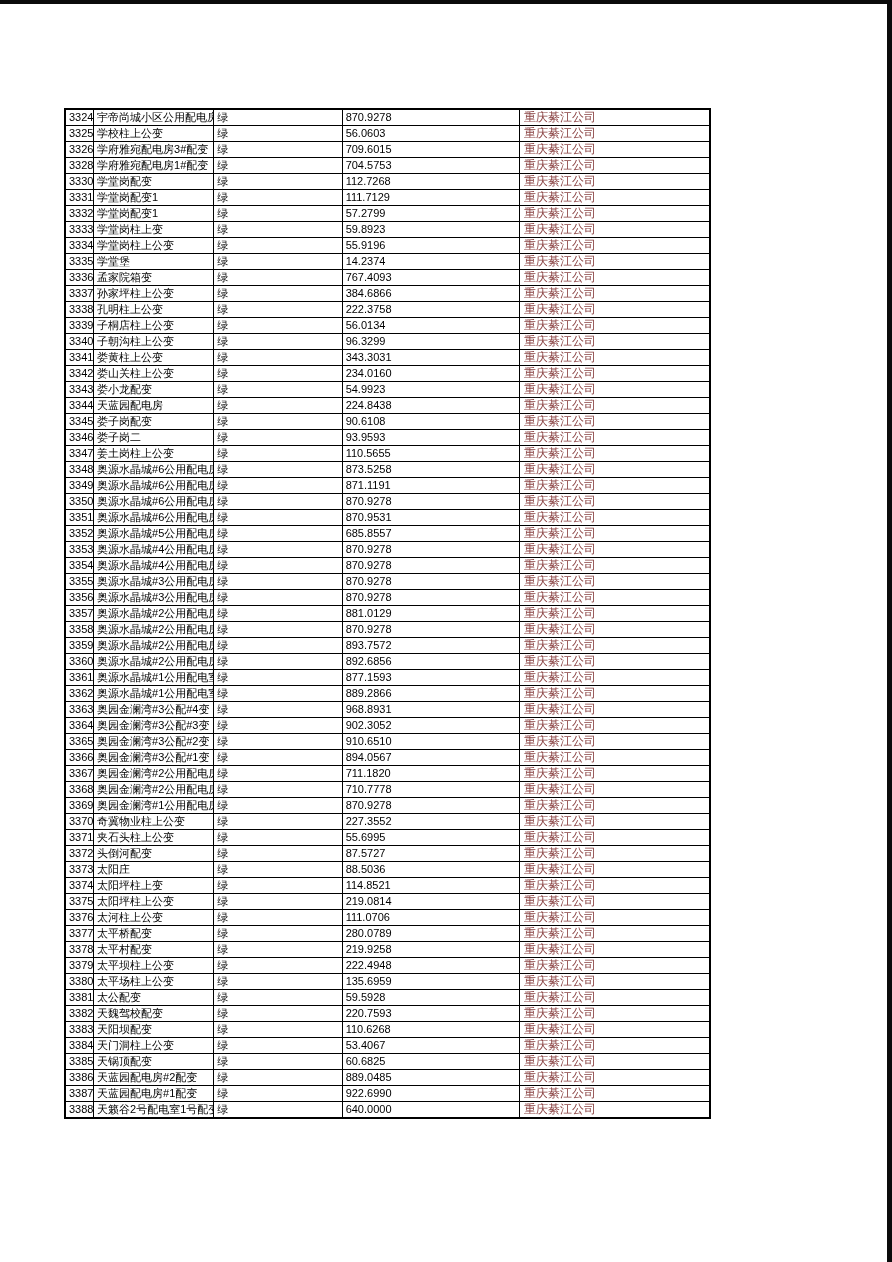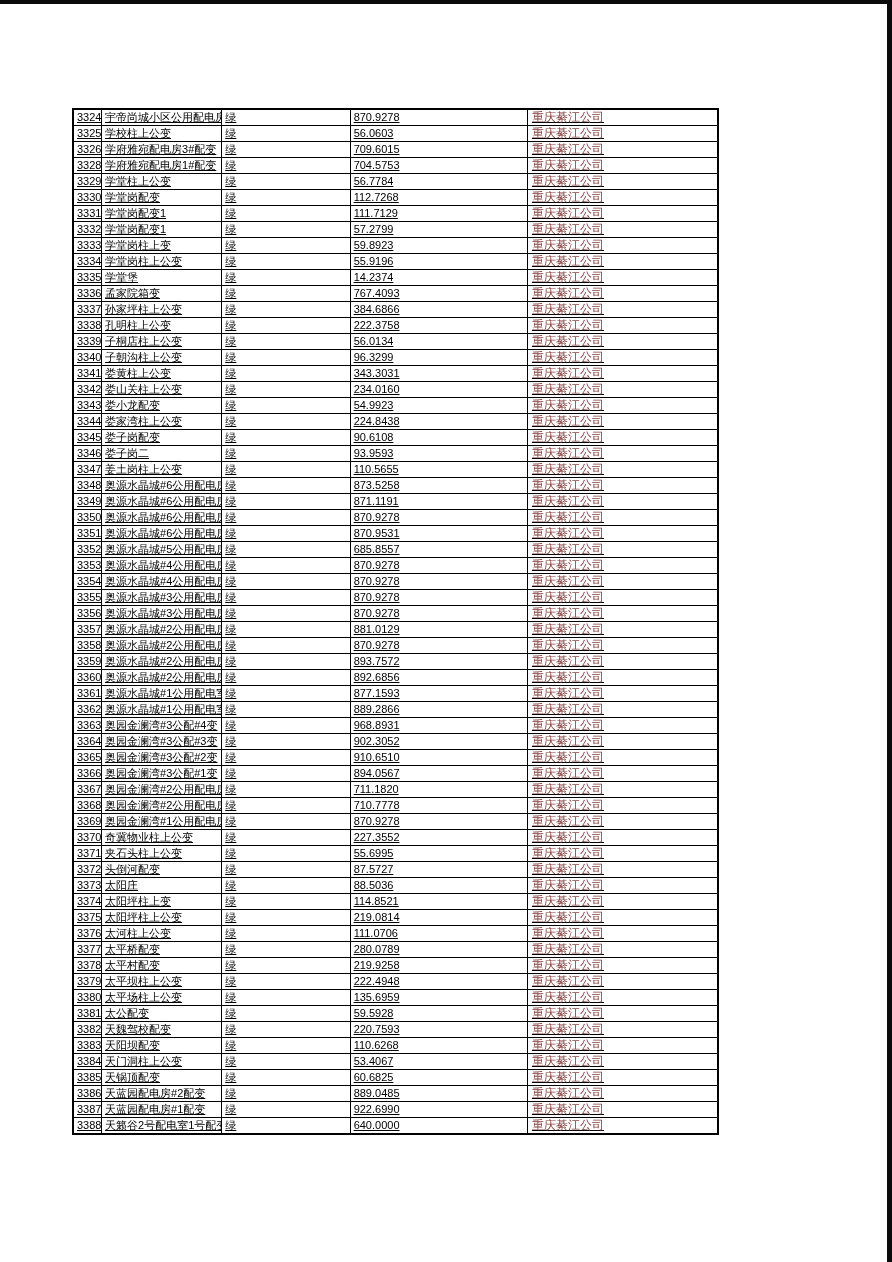--- a/index.html
+++ b/index.html
@@ -8,24 +8,23 @@
     font-family:"Liberation Sans","DejaVu Sans",sans-serif;
     overflow:hidden;
   }
   .top-bar{
     position:absolute;left:0;top:0;width:892px;height:4px;background:#0a0a0a;
   }
   .right-edge{
     position:absolute;right:0;top:0;width:5px;height:1262px;background:#0a0a0a;
   }
   .sheet-table{
-    position:absolute;left:72px;top:108px;width:647px;
+    position:absolute;left:64px;top:108px;width:647px;
     border-collapse:collapse;table-layout:fixed;
     border:2px solid #000;
-    text-decoration:underline;
   }
   .sheet-table td{
     border:1px solid #000;
     height:15px;
     padding:0 0 0 3px;
     font-size:11px;
     line-height:15px;
     color:#000;
     white-space:nowrap;
     overflow:hidden;
@@ -81,27 +80,20 @@
         <td class="cell-company">重庆綦江公司</td>
       </tr>
       <tr>
         <td class="cell-row-id">3328</td>
         <td class="cell-name">学府雅宛配电房1#配变</td>
         <td class="cell-status">绿</td>
         <td class="cell-value">704.5753</td>
         <td class="cell-company">重庆綦江公司</td>
       </tr>
       <tr>
-        <td class="cell-row-id">3329</td>
-        <td class="cell-name">学堂柱上公变</td>
-        <td class="cell-status">绿</td>
-        <td class="cell-value">56.7784</td>
-        <td class="cell-company">重庆綦江公司</td>
-      </tr>
-      <tr>
         <td class="cell-row-id">3330</td>
         <td class="cell-name">学堂岗配变</td>
         <td class="cell-status">绿</td>
         <td class="cell-value">112.7268</td>
         <td class="cell-company">重庆綦江公司</td>
       </tr>
       <tr>
         <td class="cell-row-id">3331</td>
         <td class="cell-name">学堂岗配变1</td>
         <td class="cell-status">绿</td>
@@ -187,21 +179,21 @@
       </tr>
       <tr>
         <td class="cell-row-id">3343</td>
         <td class="cell-name">娄小龙配变</td>
         <td class="cell-status">绿</td>
         <td class="cell-value">54.9923</td>
         <td class="cell-company">重庆綦江公司</td>
       </tr>
       <tr>
         <td class="cell-row-id">3344</td>
-        <td class="cell-name">娄家湾柱上公变</td>
+        <td class="cell-name">天蓝园配电房</td>
         <td class="cell-status">绿</td>
         <td class="cell-value">224.8438</td>
         <td class="cell-company">重庆綦江公司</td>
       </tr>
       <tr>
         <td class="cell-row-id">3345</td>
         <td class="cell-name">娄子岗配变</td>
         <td class="cell-status">绿</td>
         <td class="cell-value">90.6108</td>
         <td class="cell-company">重庆綦江公司</td>

